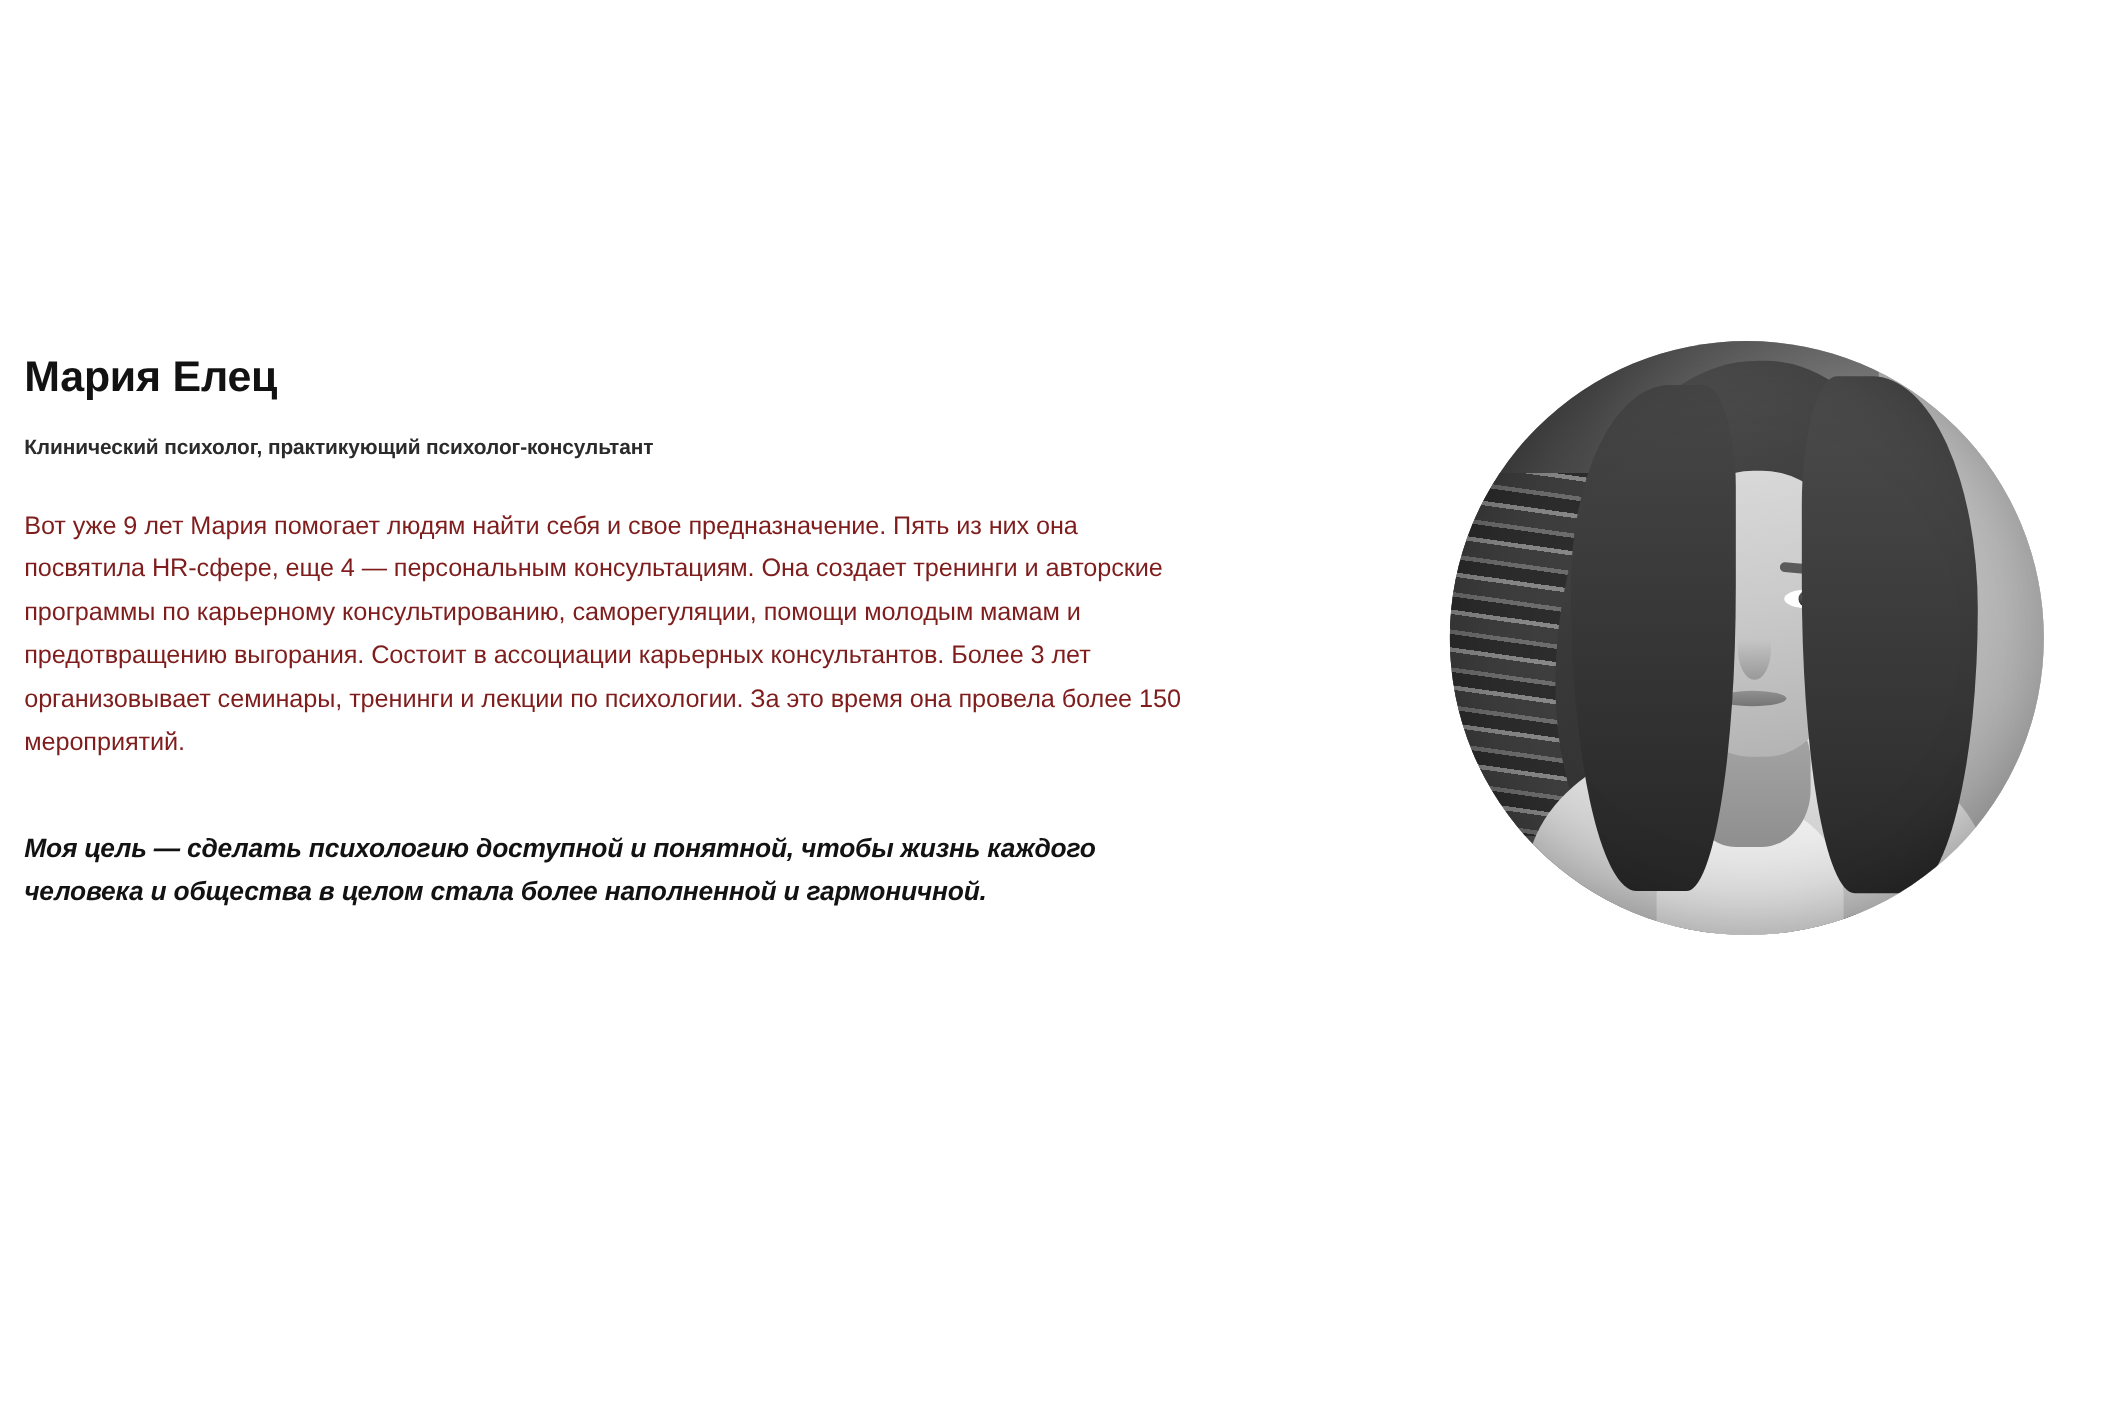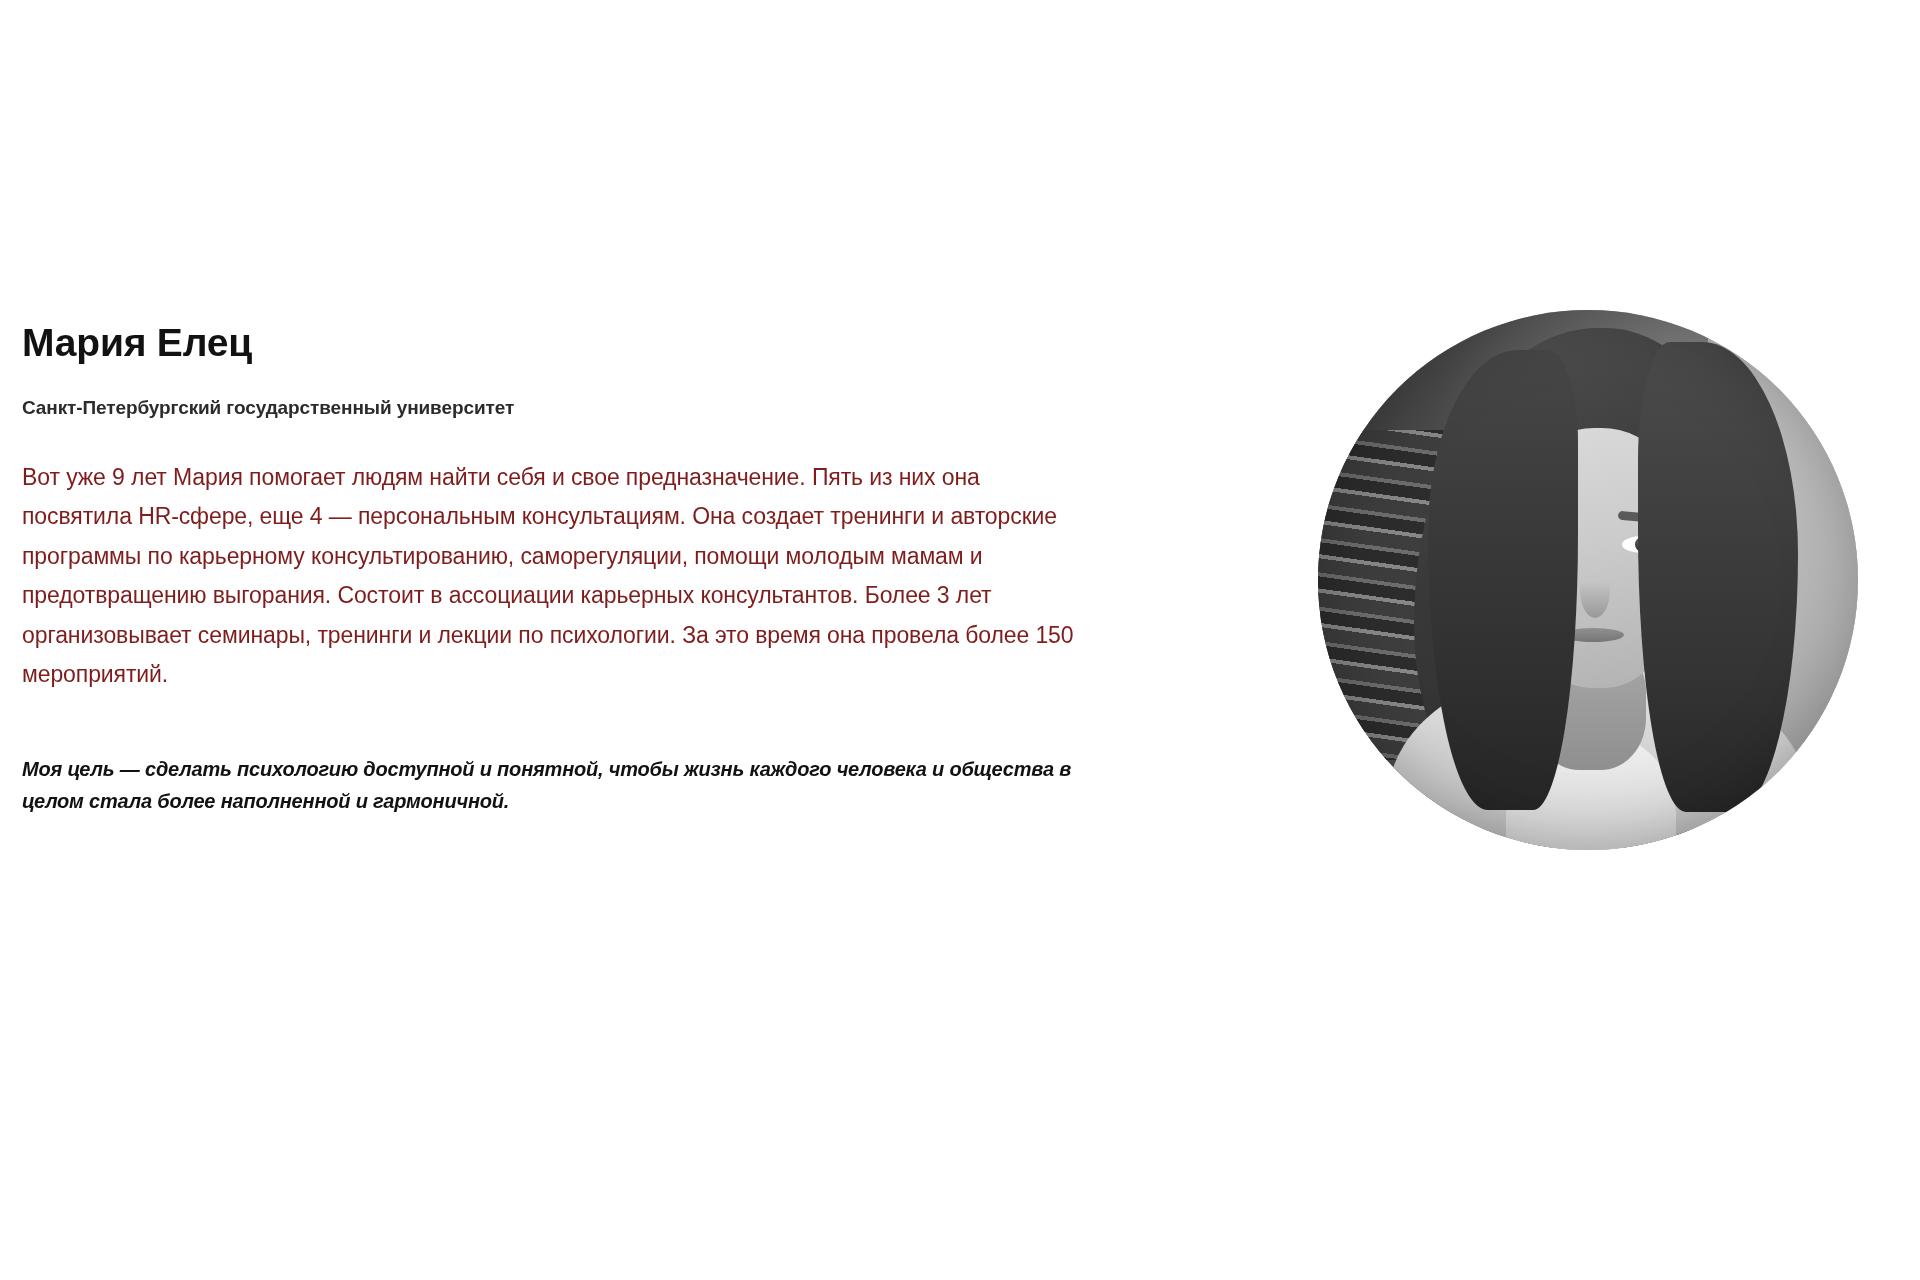--- a/index.html
+++ b/index.html
@@ -66,21 +66,21 @@
     margin: 4px 0 58px 0;
     font-size: 23px;
     line-height: 1.72;
     color: #7f1d1d;
     letter-spacing: -0.1px;
     max-width: 1075px;
   }
 
   .bio-quote {
     margin: 0;
-    font-size: 20px;
+    font-size: 24px;
     font-weight: bold;
     font-style: italic;
     line-height: 1.62;
     color: #121212;
     letter-spacing: -0.2px;
     max-width: 1050px;
   }
 
   .portrait-wrap {
     position: absolute;
@@ -272,21 +272,21 @@
 </head>
 <body>
 
 <div class="page">
   <div class="profile">
 
     <div class="bio-col">
       <h1 class="bio-name">Мария Елец</h1>
 
       <div class="bio-credentials">
-        <div class="cred-line">Санкт-Петербургский государственный университет</div>
+        <div class="cred-line">Клинический психолог, практикующий психолог-консультант</div>
       </div>
 
       <p class="bio-description">Вот уже 9 лет Мария помогает людям найти себя и свое предназначение. Пять из них она посвятила HR-сфере, еще 4 — персональным консультациям. Она создает тренинги и авторские программы по карьерному консультированию, саморегуляции, помощи молодым мамам и предотвращению выгорания. Состоит в ассоциации карьерных консультантов. Более 3 лет организовывает семинары, тренинги и лекции по психологии. За это время она провела более 150 мероприятий.</p>
 
       <p class="bio-quote">Моя цель — сделать психологию доступной и понятной, чтобы жизнь каждого человека и общества в целом стала более наполненной и гармоничной.</p>
     </div>
 
     <div class="portrait-wrap">
       <div class="portrait">
         <div class="p-bg"></div>

